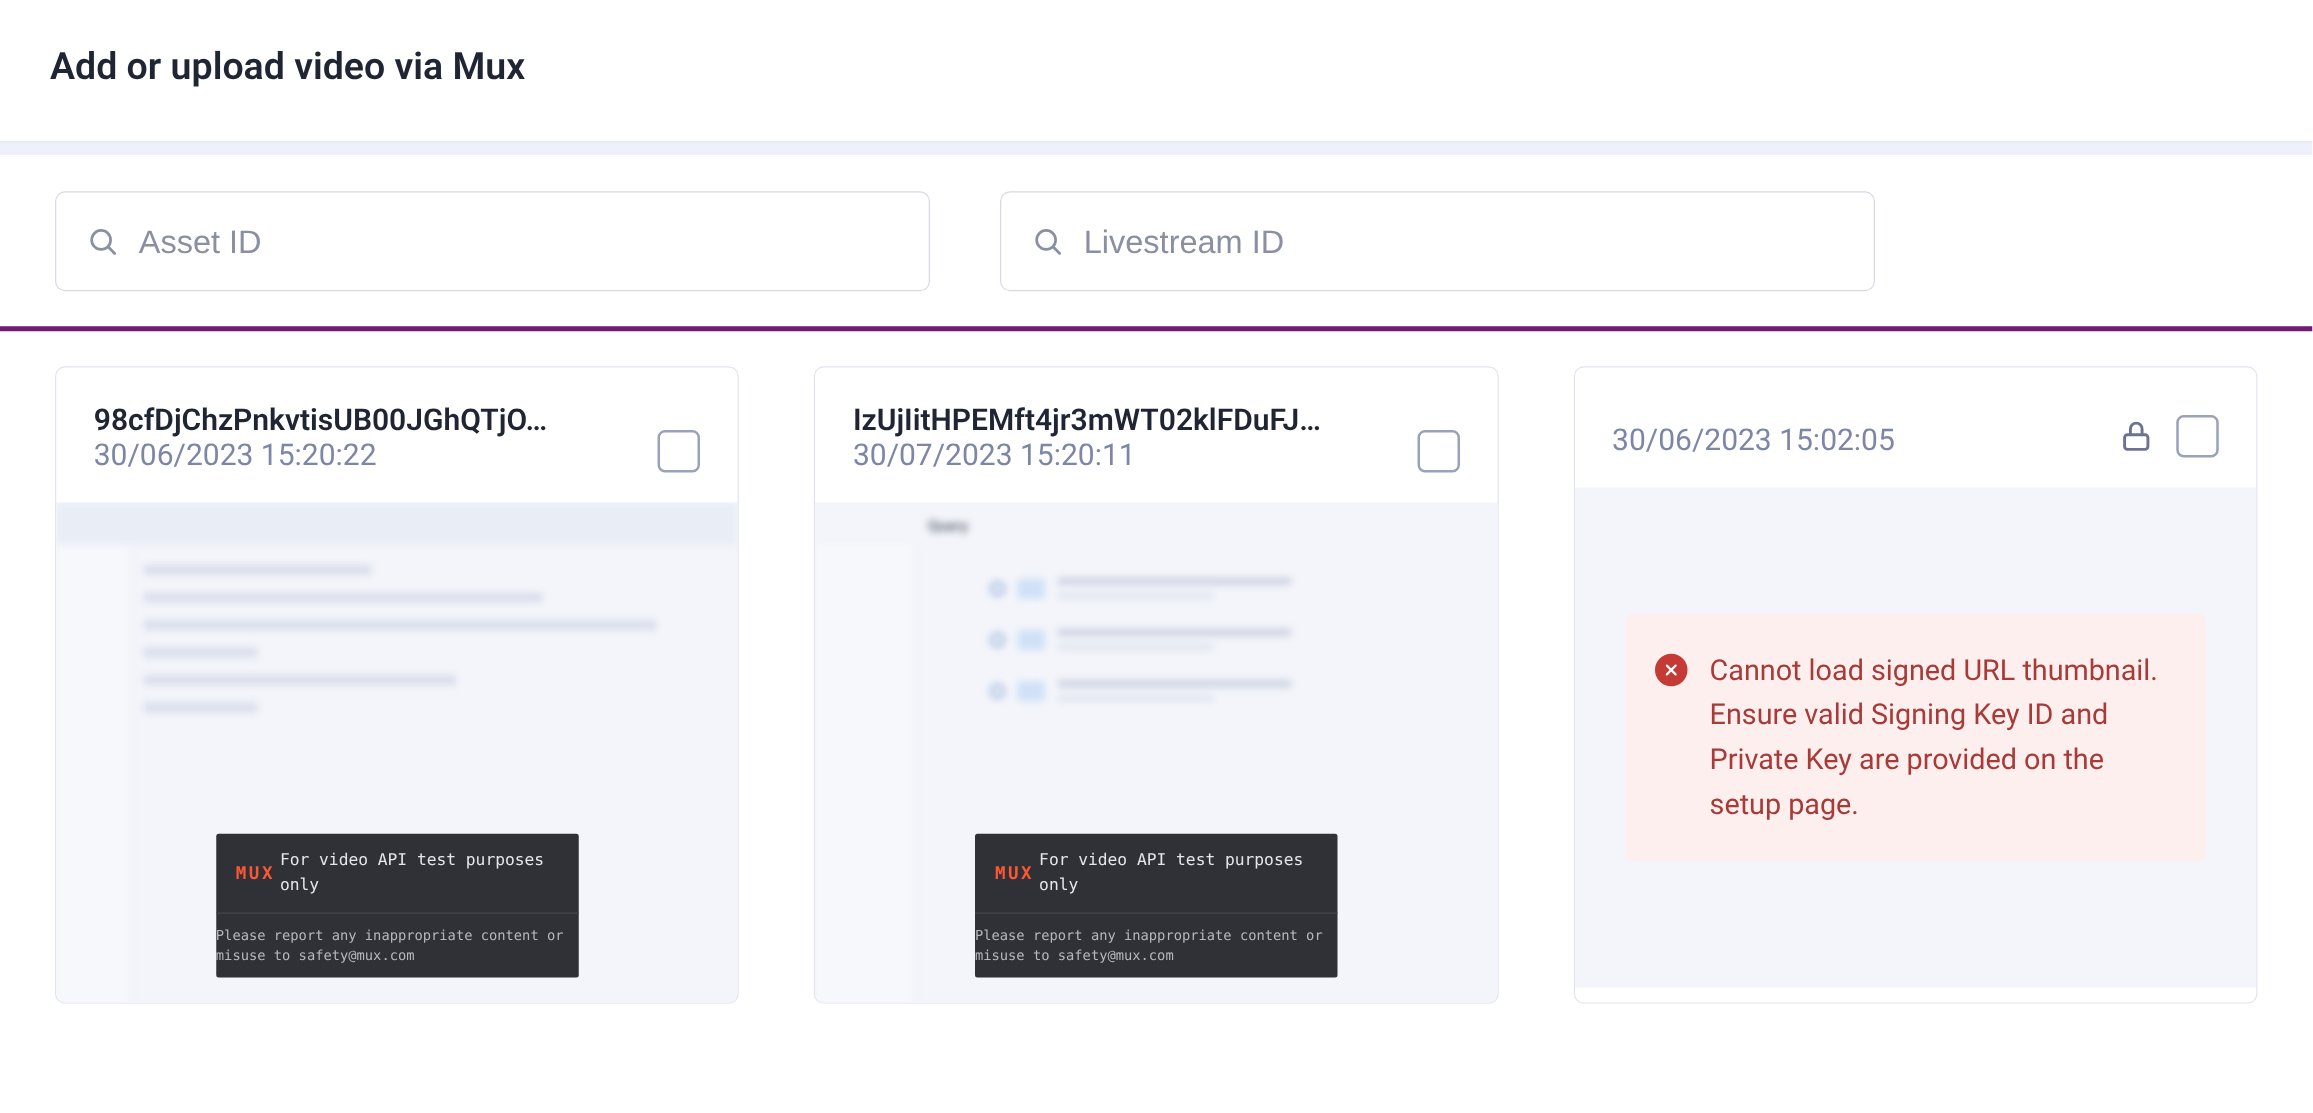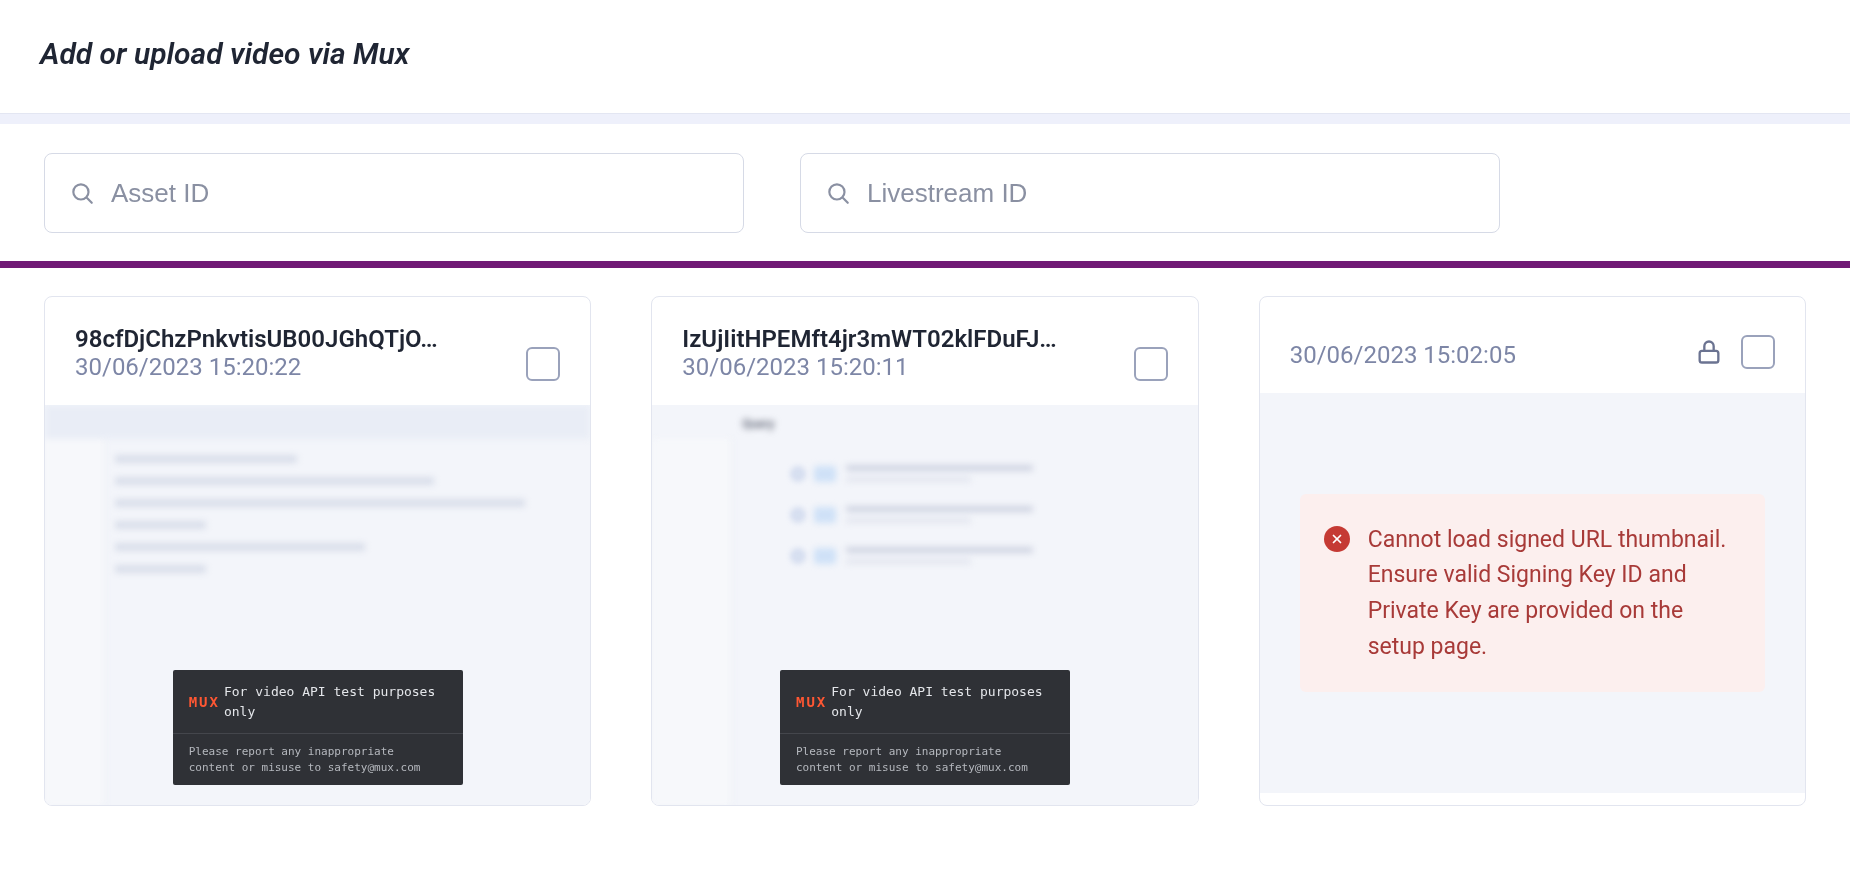--- a/index.html
+++ b/index.html
@@ -9,33 +9,32 @@
     color: #1f2937;
     width: 1850px;
   }
   .header {
     padding: 36px 40px 42px 40px;
   }
   .page-title {
     font-size: 30px;
     font-weight: 600;
     color: #1f2533;
-    font-style: italic;
   }
   .divider-band {
     height: 12px;
     background: #eef0fb;
     border-top: 1px solid #e3e6f2;
     border-bottom: 1px solid #ffffff;
   }
   .search-row {
     display: flex;
     gap: 56px;
     padding: 28px 44px 28px 44px;
-    border-bottom: 7px solid #701a75;
+    border-bottom: 4px solid #701a75;
   }
   .search-field {
     display: flex;
     align-items: center;
     width: 700px;
     height: 80px;
     border: 1.5px solid #d6dae6;
     border-radius: 8px;
     padding: 0 24px;
   }
@@ -156,21 +155,21 @@
     border-bottom: 1px solid #44464c;
   }
   .mux-logo {
     font-weight: 700;
     letter-spacing: 2px;
     color: #ff5733;
     font-size: 14px;
   }
   .mux-text { line-height: 1.5; color: #e4e6ea; }
   .mux-bottom {
-    padding: 10px 16px;
+    padding: 10px 0;
     font-size: 11px;
     color: #b5b8be;
     line-height: 1.4;
   }
   
   .thumb-error {
     height: 400px;
     background: #f3f5fa;
     display: flex;
     align-items: center;
@@ -283,21 +282,21 @@
         </div>
         <div class="mux-bottom">Please report any inappropriate content or misuse to safety@mux.com</div>
       </div>
     </div>
   </div>
 
   <div class="card">
     <div class="card-header">
       <div class="card-texts">
         <div class="card-title">IzUjIitHPEMft4jr3mWT02klFDuFJ…</div>
-        <div class="card-date">30/06/2023 15:20:11</div>
+        <div class="card-date">30/07/2023 15:20:11</div>
       </div>
       <div class="card-actions">
         <div class="checkbox"></div>
       </div>
     </div>
     <div class="thumb-area">
       <div class="thumb-bg">
         <div class="thumb-side" style="width:80px"></div>
         <span class="thumb-query">Query</span>
         <div class="thumb-list-items">

